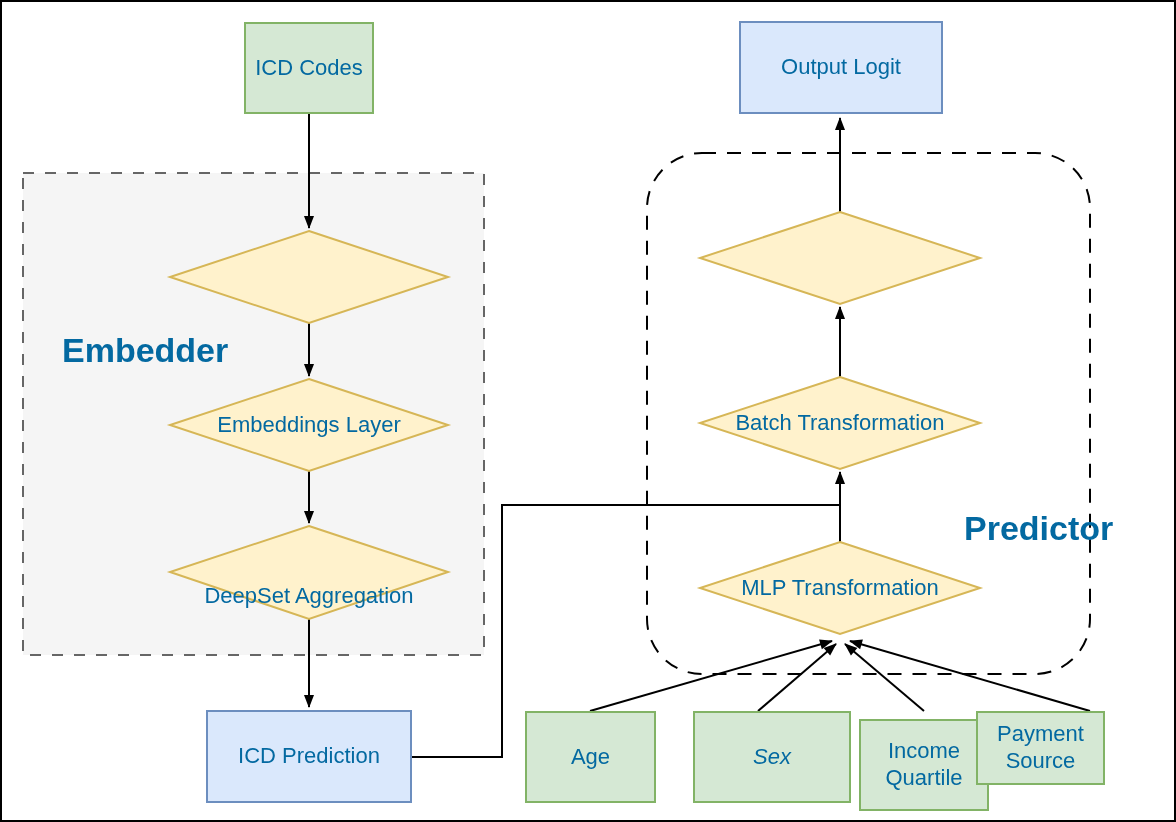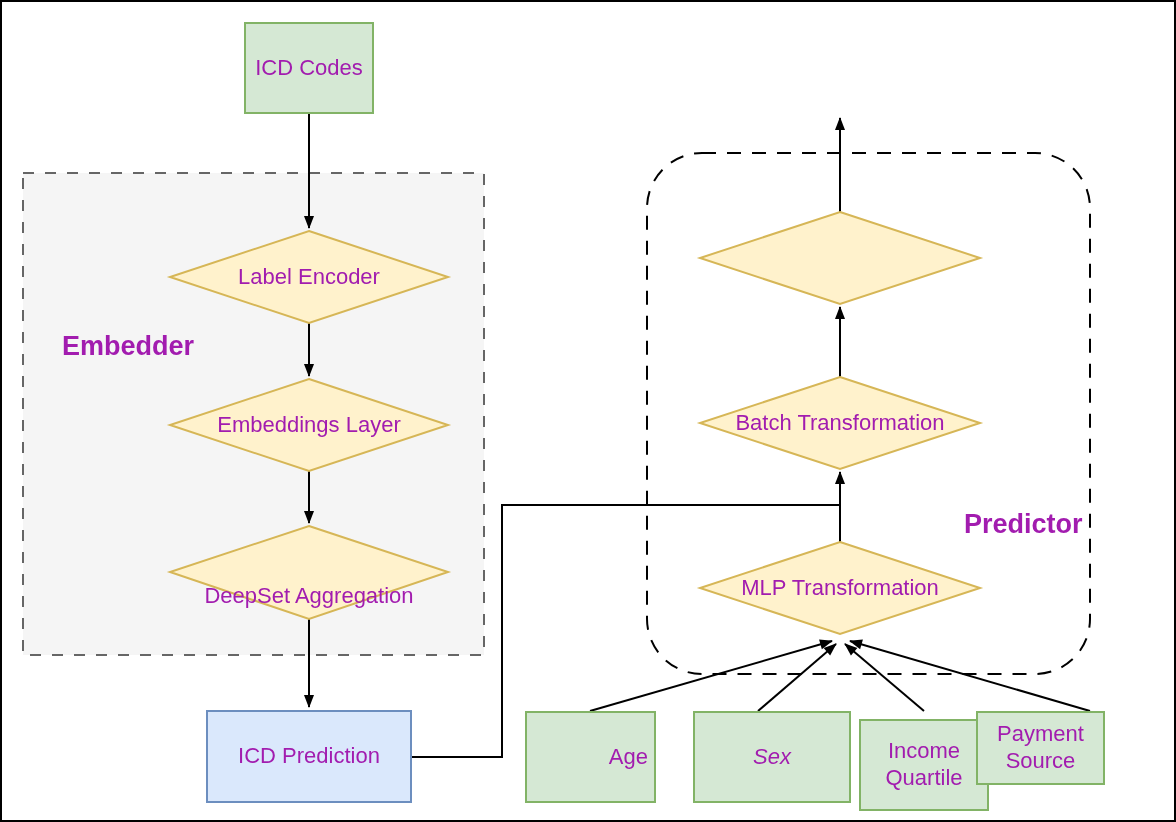--- a/index.html
+++ b/index.html
@@ -4,21 +4,21 @@
 <style>
   html, body { margin: 0; padding: 0; background: #ffffff; }
   .canvas {
     position: relative;
     width: 1176px;
     height: 822px;
     box-sizing: border-box;
     border: 2px solid #000000;
     background: #ffffff;
     font-family: "Liberation Sans", "DejaVu Sans", sans-serif;
-    color: #a21caf;
+    color: #0369a1;
     overflow: hidden;
   }
   svg.layer {
     position: absolute;
     left: 0; top: 0;
     width: 1172px;
     height: 818px;
   }
   .node {
     position: absolute;
@@ -39,21 +39,21 @@
     display: flex;
     align-items: center;
     justify-content: center;
     text-align: center;
     font-size: 22px;
     line-height: 1.22;
     pointer-events: none;
   }
   .glabel {
     position: absolute;
-    font-size: 27px;
+    font-size: 34px;
     font-weight: bold;
     white-space: nowrap;
   }
 </style>
 </head>
 <body>
 
 <div class="canvas">
 
   <svg class="layer" viewBox="0 0 1172 818" xmlns="http://www.w3.org/2000/svg">
@@ -84,42 +84,44 @@
     <polygon points="307,524 446,570 307,617 168,570" fill="#fff2cc" stroke="#d6b656" stroke-width="2"></polygon>
     <polygon points="838,210 978,256 838,302 698,256" fill="#fff2cc" stroke="#d6b656" stroke-width="2"></polygon>
     <polygon points="838,375 978,421 838,467 698,421" fill="#fff2cc" stroke="#d6b656" stroke-width="2"></polygon>
     <polygon points="838,540 978,586 838,632 698,586" fill="#fff2cc" stroke="#d6b656" stroke-width="2"></polygon>
   </svg>
 
   <div class="node green" style="left:242px; top:20px; width:130px; height:92px;">
     <span>ICD Codes</span>
   </div>
 
+  <div class="node blue" style="left:737px; top:19px; width:204px; height:93px;">
+    <span>Output Logit</span>
+  </div>
 
   <div class="node blue" style="left:204px; top:708px; width:206px; height:93px;">
     <span>ICD Prediction</span>
   </div>
 
-  <div class="node green" style="left:523px; top:709px; width:131px; height:92px;justify-content:flex-end;">
+  <div class="node green" style="left:523px; top:709px; width:131px; height:92px;">
     <span>Age</span>
   </div>
 
   <div class="node green" style="left:691px; top:709px; width:158px; height:92px;font-style:italic;">
     <span>Sex</span>
   </div>
 
   <div class="node green" style="left:857px; top:709px; width:130px; height:92px;margin-top:8px;">
     <span>Income Quartile</span>
   </div>
 
   <div class="node green" style="left:974px; top:709px; width:129px; height:74px;">
     <span>Payment Source</span>
   </div>
 
-  <div class="dlabel" style="left:168px; top:229px; width:278px; height:92px;">Label Encoder</div>
   <div class="dlabel" style="left:168px; top:377px; width:278px; height:92px;">Embeddings Layer</div>
   <div class="dlabel" style="left:168px; top:548px; width:278px; height:93px;">DeepSet Aggregation</div>
   <div class="dlabel" style="left:698px; top:375px; width:280px; height:92px;">Batch Transformation</div>
   <div class="dlabel" style="left:698px; top:540px; width:280px; height:92px;">MLP Transformation</div>
 
   <div class="glabel" style="left:60px; top:329px;">Embedder</div>
   <div class="glabel" style="left:931px; top:507px;margin-left:31px;">Predictor</div>
 
 </div>
 

